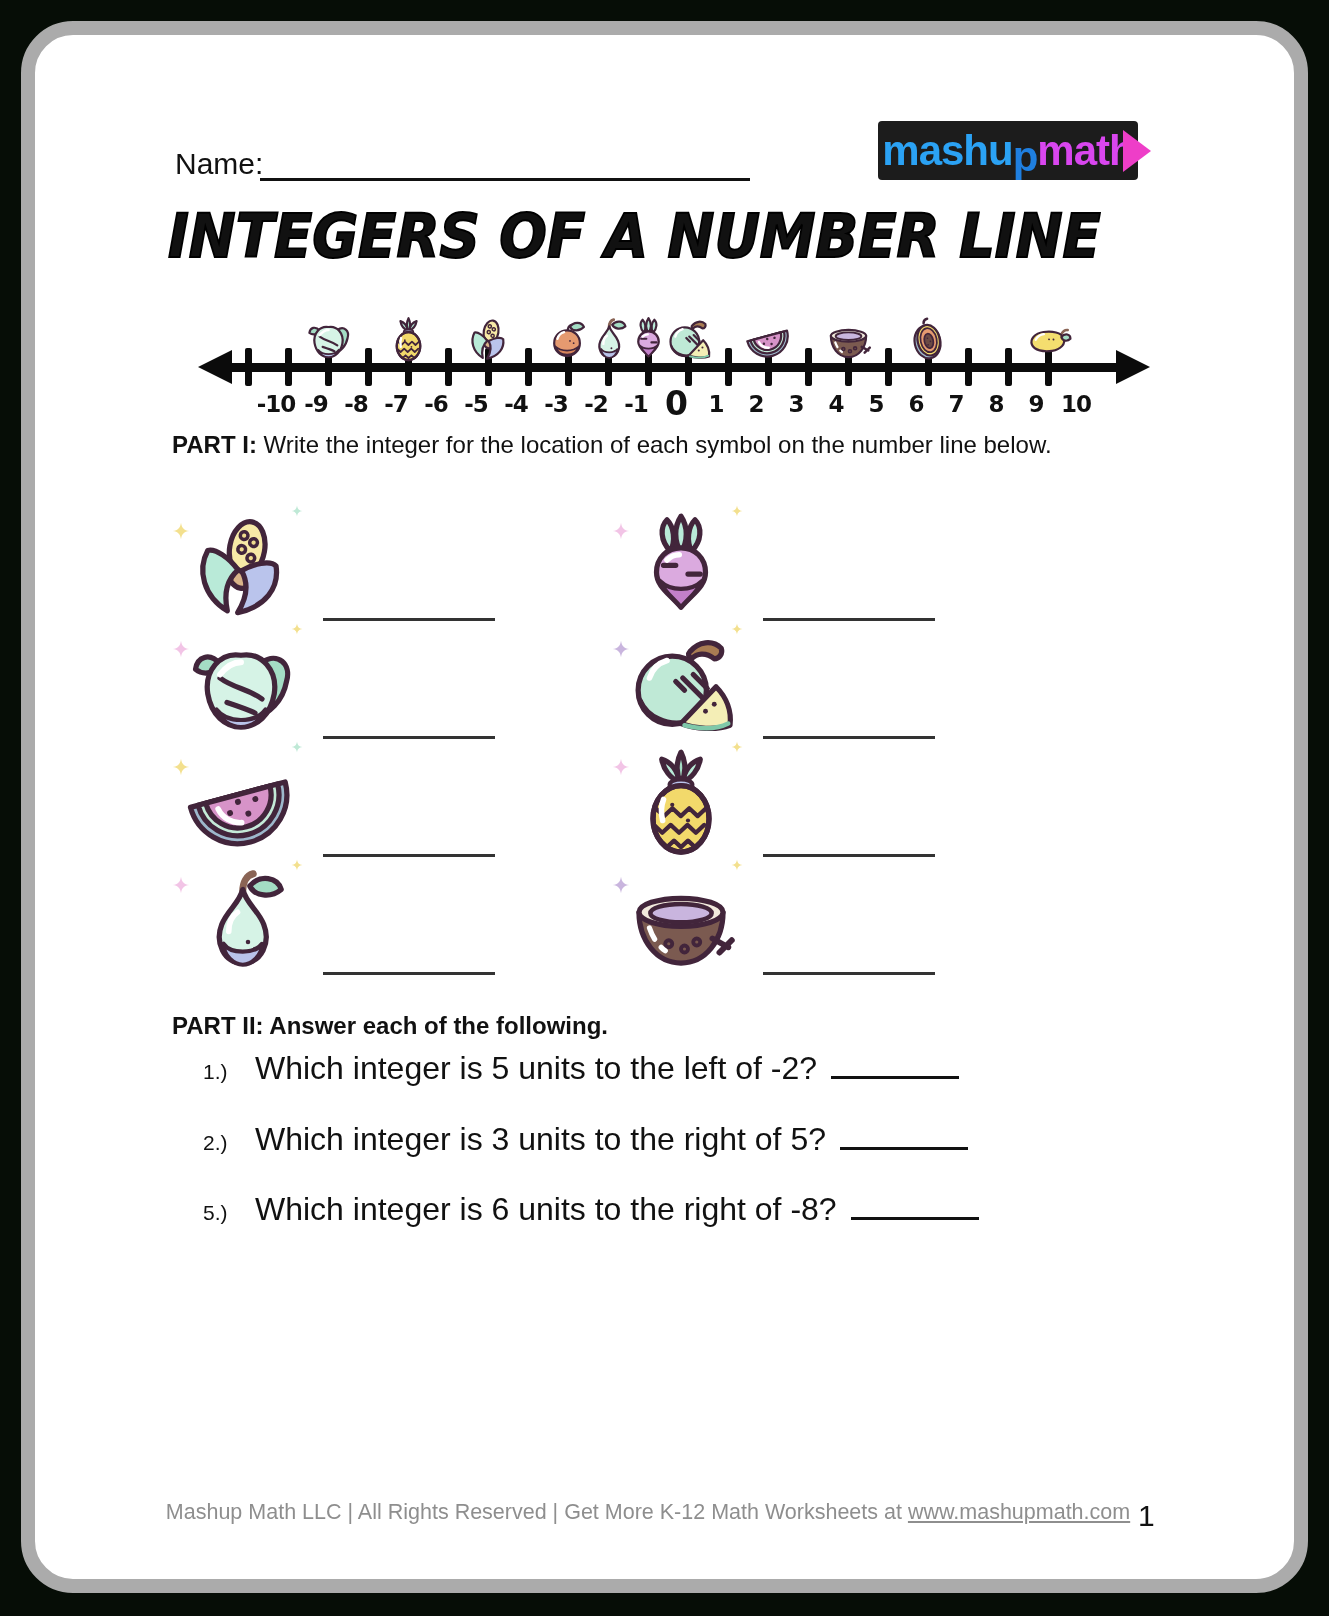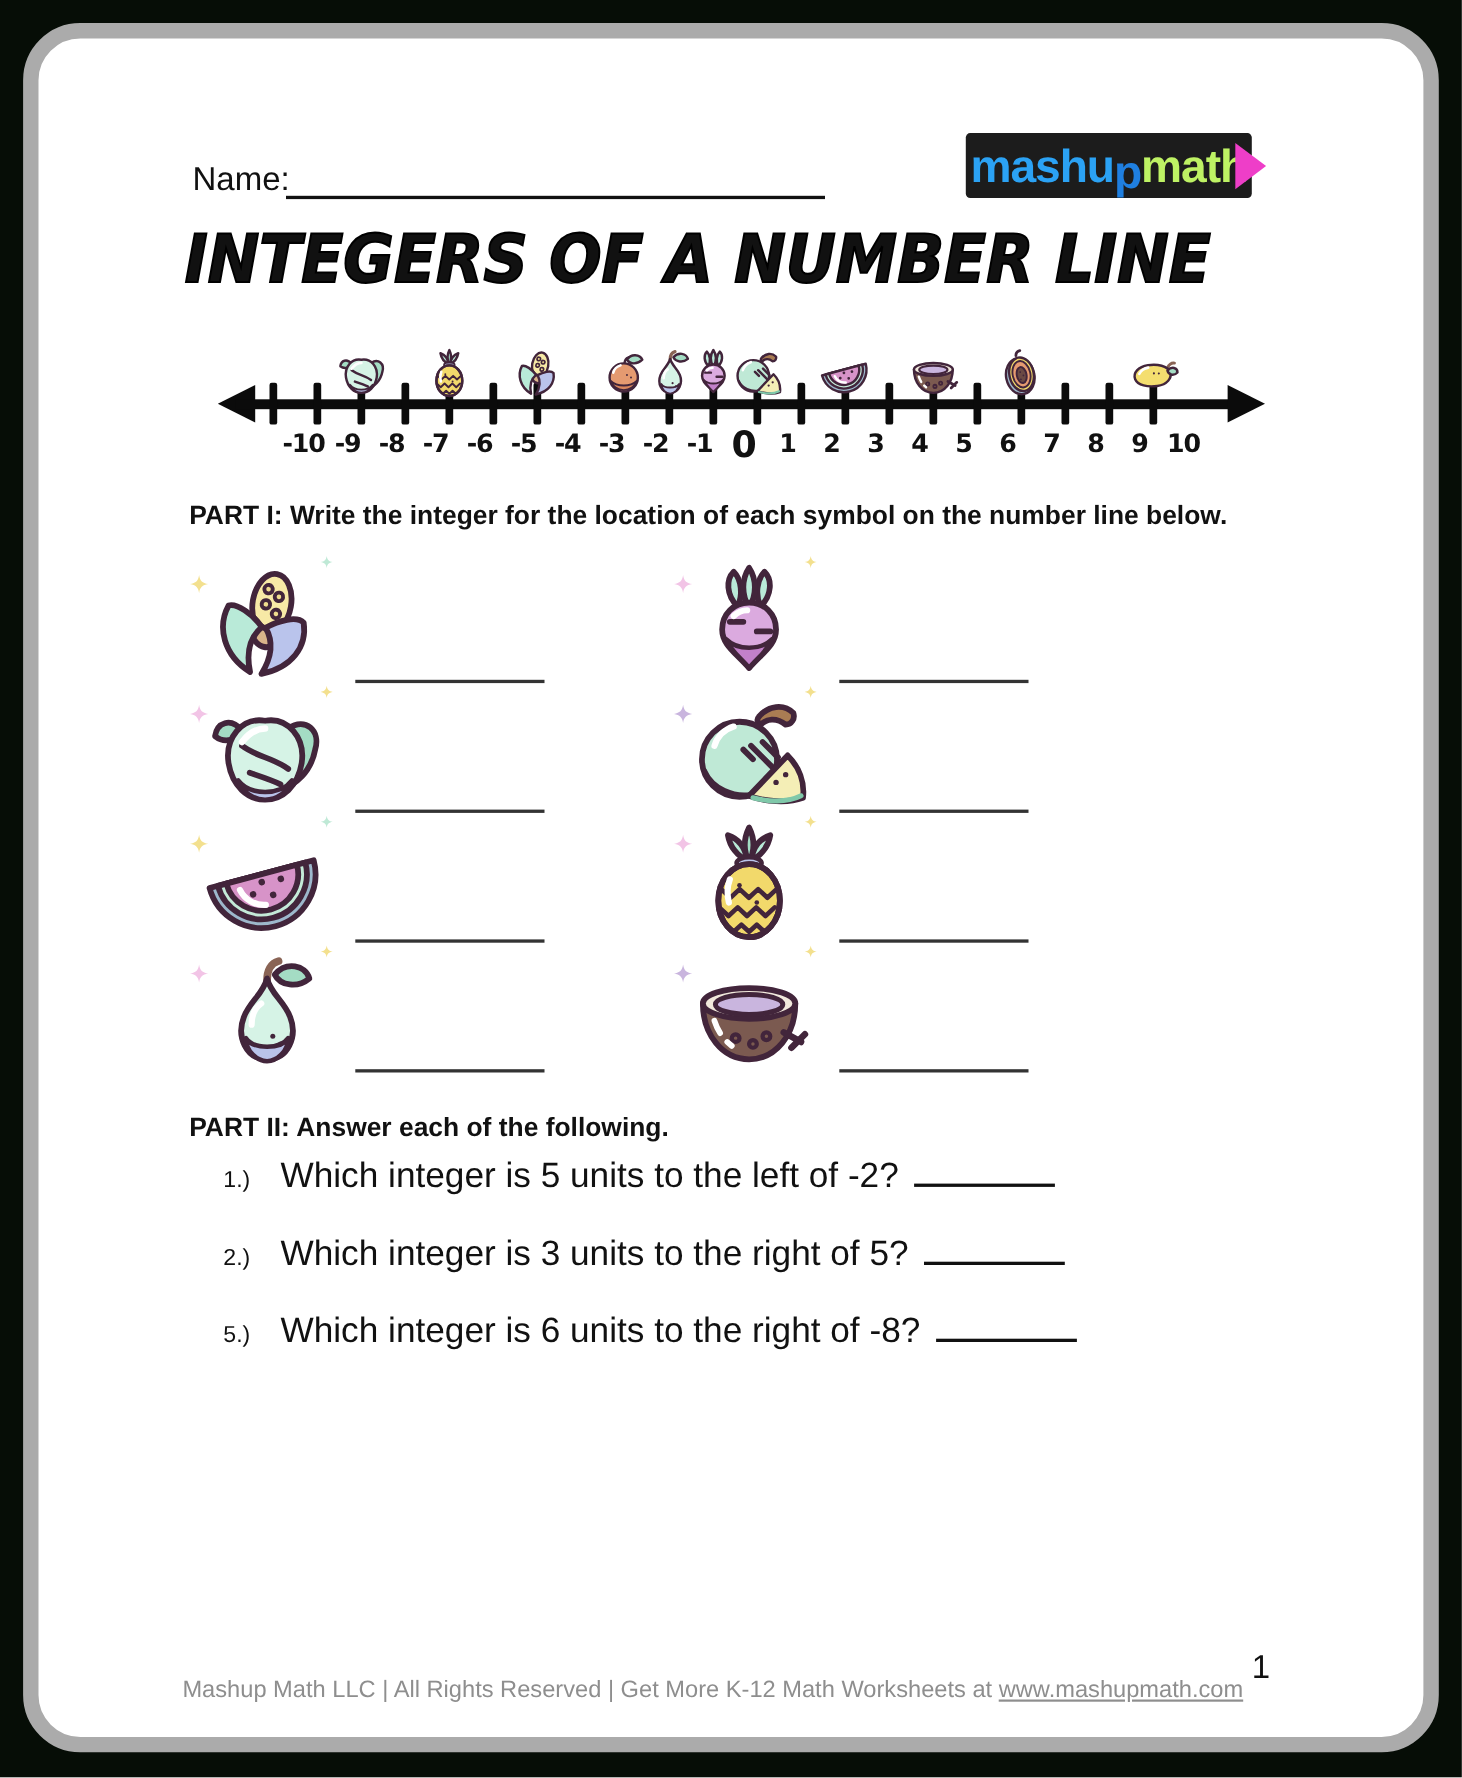--- a/index.html
+++ b/index.html
@@ -8,21 +8,21 @@
   .page{position:absolute;left:21px;top:21px;width:1287px;height:1572px;box-sizing:border-box;
         background:#fff;border:14px solid #ababab;border-radius:52px;}
   
   .name-row{position:absolute;left:140px;top:112px;font-size:30px;white-space:nowrap;}
   .name-underline{position:absolute;left:225px;top:143px;width:490px;border-top:3px solid #111;}
   .logo{position:absolute;left:843px;top:86px;width:260px;height:59px;background:#1c1c1c;
         border-radius:4px;display:flex;align-items:center;justify-content:center;
         font-weight:bold;font-size:42px;letter-spacing:-1px;}
   .logo-blue{color:#2ba2f4;}
   .logo-p{color:#1f7fe0;display:inline-block;transform:translateY(6px);}
-  .logo-green{color:#bef264;}
+  .logo-green{color:#d946ef;}
   .logo-play{position:absolute;right:-13px;top:9px;width:0;height:0;
              border-top:21px solid transparent;border-bottom:21px solid transparent;
              border-left:28px solid #ee3ec8;}
   .title{position:absolute;left:133px;top:166px;margin:0;font-family:"DejaVu Sans",sans-serif;
          font-style:italic;font-weight:bold;font-size:56px;white-space:nowrap;
          -webkit-text-stroke:1.8px #000;transform:scaleY(1.08);transform-origin:left top;}
   
   .numberline{position:absolute;left:165px;top:268px;width:948px;height:135px;}
   .nl-line{position:absolute;left:14px;right:14px;top:60px;height:9px;background:#0b0b0b;}
   .nl-arrow{position:absolute;width:0;height:0;top:47px;}
@@ -30,21 +30,21 @@
                  border-right:34px solid #0b0b0b;}
   .nl-arrow.right{right:-2px;border-top:17px solid transparent;border-bottom:17px solid transparent;
                   border-left:34px solid #0b0b0b;}
   .nl-tick{position:absolute;top:45px;width:7px;height:38px;background:#0b0b0b;border-radius:2px;}
   .nl-label{position:absolute;top:88px;transform:translateX(-50%);font-family:"DejaVu Sans",sans-serif;
             font-weight:bold;font-size:23px;letter-spacing:-1px;margin-left:28px;}
   .nl-label.zero{font-size:33px;top:81px;}
   .nl-icon{position:absolute;top:13px;line-height:0;}
   
   .part-head{position:absolute;left:137px;font-size:24px;}
-  .p1head{top:420px;font-weight:bold;}
+  .p1head{top:396px;}
   .p2head{top:977px;font-weight:bold;}
   
   .part1-grid{position:absolute;left:150px;top:470px;display:grid;
               grid-template-columns:440px 440px;grid-auto-rows:118px;}
   .p1cell{display:flex;align-items:flex-end;}
   .p1icon{position:relative;width:112px;height:112px;flex:0 0 auto;line-height:0;}
   .p1icon>svg.main{width:112px;height:112px;}
   .sp{position:absolute;}
   .sp1{left:-16px;top:8px;width:24px;height:24px;color:#f2c4e6;}
   .sp2{right:-8px;top:-8px;width:16px;height:16px;color:#f3e08e;}
@@ -52,21 +52,21 @@
   .p1cell:nth-child(4n+1) .sp2{color:#bfe9d6;}
   .p1cell:nth-child(4n) .sp1{color:#c9b5de;}
   .p1blank{margin-left:26px;margin-bottom:2px;width:172px;height:0;border-bottom:3px solid #333;}
   
   .questions{position:absolute;left:168px;top:1015px;}
   .q{height:70.5px;font-size:32px;white-space:nowrap;}
   .qnum{display:inline-block;width:52px;font-size:21px;}
   .qblank{display:inline-block;width:128px;border-bottom:3.5px solid #111;margin-left:14px;}
   
   .footer{position:absolute;left:0;right:33px;top:1465px;text-align:center;
-          font-size:21.5px;color:#8e8e8e;margin-top:24px;}
+          font-size:21.5px;color:#8e8e8e;}
   .footer a{color:#8e8e8e;text-decoration:underline;cursor:pointer;}
   .page-num{position:absolute;left:1103px;top:1464px;font-size:30px;color:#111;}
   .defs{position:absolute;width:0;height:0;overflow:hidden;}
 </style>
 </head>
 <body>
 
 <svg class="defs" xmlns="http://www.w3.org/2000/svg">
   <defs>
     <symbol id="sym-sparkle" viewBox="0 0 64 64">

